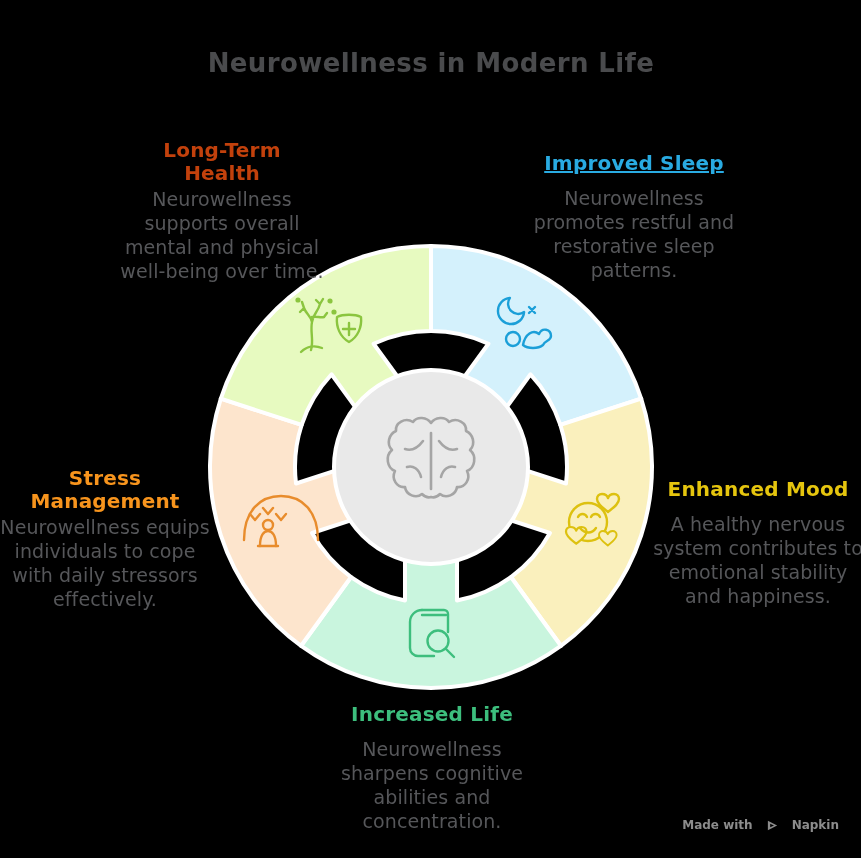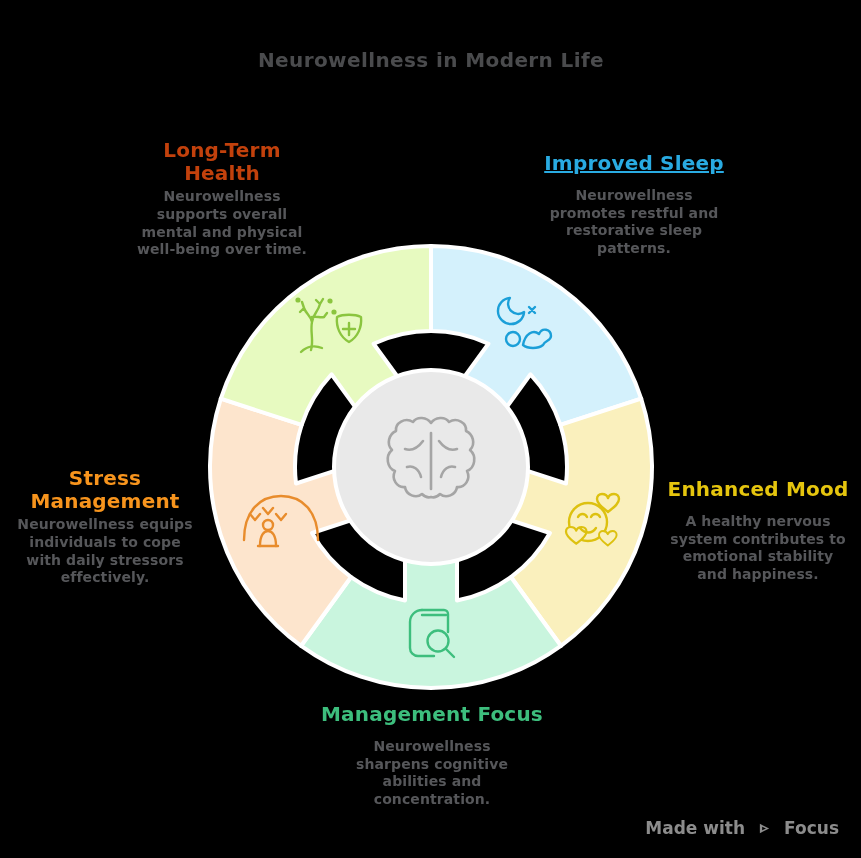--- a/index.html
+++ b/index.html
@@ -4,39 +4,39 @@
 <style>
   html,body { margin:0; padding:0; }
   body {
     width:861px; height:858px; position:relative; overflow:hidden;
     background:#000000;
     font-family:"DejaVu Sans", sans-serif;
   }
   #donut-svg { position:absolute; left:0; top:0; }
   .title {
     position:absolute; left:431px; top:48px; transform:translateX(-50%);
-    font-size:20px; font-weight:bold; letter-spacing:0.4px; white-space:nowrap;
+    font-size:26px; font-weight:bold; letter-spacing:0.4px; white-space:nowrap;
   }
   .text-block {
     position:absolute; width:250px; transform:translateX(-50%);
     text-align:center;
   }
   .heading {
     font-size:20px; font-weight:bold; line-height:1.16; letter-spacing:0.2px;
     white-space:pre-line; margin:0 0 12px 0;
   }
   .heading.tight { margin-bottom:3px; }
   .body-text {
-    font-size:14px; font-weight:bold; line-height:1.26; letter-spacing:0.1px;
+    font-size:19px; font-weight:normal; line-height:1.26; letter-spacing:0.1px;
     white-space:pre-line;
   }
   .footer {
     position:absolute; top:818px; right:22px;
     display:flex; align-items:center; gap:13px;
-    font-size:17px; font-weight:bold;
+    font-size:12px; font-weight:bold;
   }
 </style>
 </head>
 <body>
 
 <svg id="donut-svg" width="861" height="858" viewBox="0 0 861 858">
 
   <g id="segments-layer">
       <path d="M431.00,246.00 A221,221 0 0 1 641.18,398.71 L560.34,424.97 A136,136 0 0 0 530.50,374.29 L503.76,411.09 L461.69,380.52 L488.43,343.72 A136,136 0 0 0 431.00,331.00 Z" fill="#d4f1fc" stroke="#ffffff" stroke-width="4" stroke-linejoin="round"></path>
       <path d="M641.18,398.71 A221,221 0 0 1 560.90,645.79 L510.94,577.03 A136,136 0 0 0 549.92,532.98 L506.66,518.92 L522.73,469.47 L565.99,483.52 A136,136 0 0 0 560.34,424.97 Z" fill="#faf0bd" stroke="#ffffff" stroke-width="4" stroke-linejoin="round"></path>
@@ -132,27 +132,27 @@
 <div class="text-block" style="left:105px; top:467px;">
   <div class="heading tight" style="color: rgb(247, 148, 29);">Stress
 Management</div>
   <div class="body-text" style="color: rgb(86, 87, 90);">Neurowellness equips
 individuals to cope
 with daily stressors
 effectively.</div>
 </div>
 
 <div class="text-block" style="left:432px; top:703px;">
-  <div class="heading" style="color: rgb(61, 190, 125);">Management Focus</div>
+  <div class="heading" style="color: rgb(61, 190, 125);">Increased Life</div>
   <div class="body-text" style="color: rgb(86, 87, 90);">Neurowellness
 sharpens cognitive
 abilities and
 concentration.</div>
 </div>
 
 <div class="footer" style="color: rgb(140, 140, 140);">
   <span>Made with</span>
   <svg width="13" height="13" viewBox="0 0 14 14">
     <path d="M2,2 L12,7 L2,12 Z" fill="#8c8c8c"></path>
     <path d="M4.5,5 L8.6,7 L4.5,9 Z" fill="#000000"></path>
   </svg>
-  <span>Focus</span>
+  <span>Napkin</span>
 </div>
 
 </body></html>

